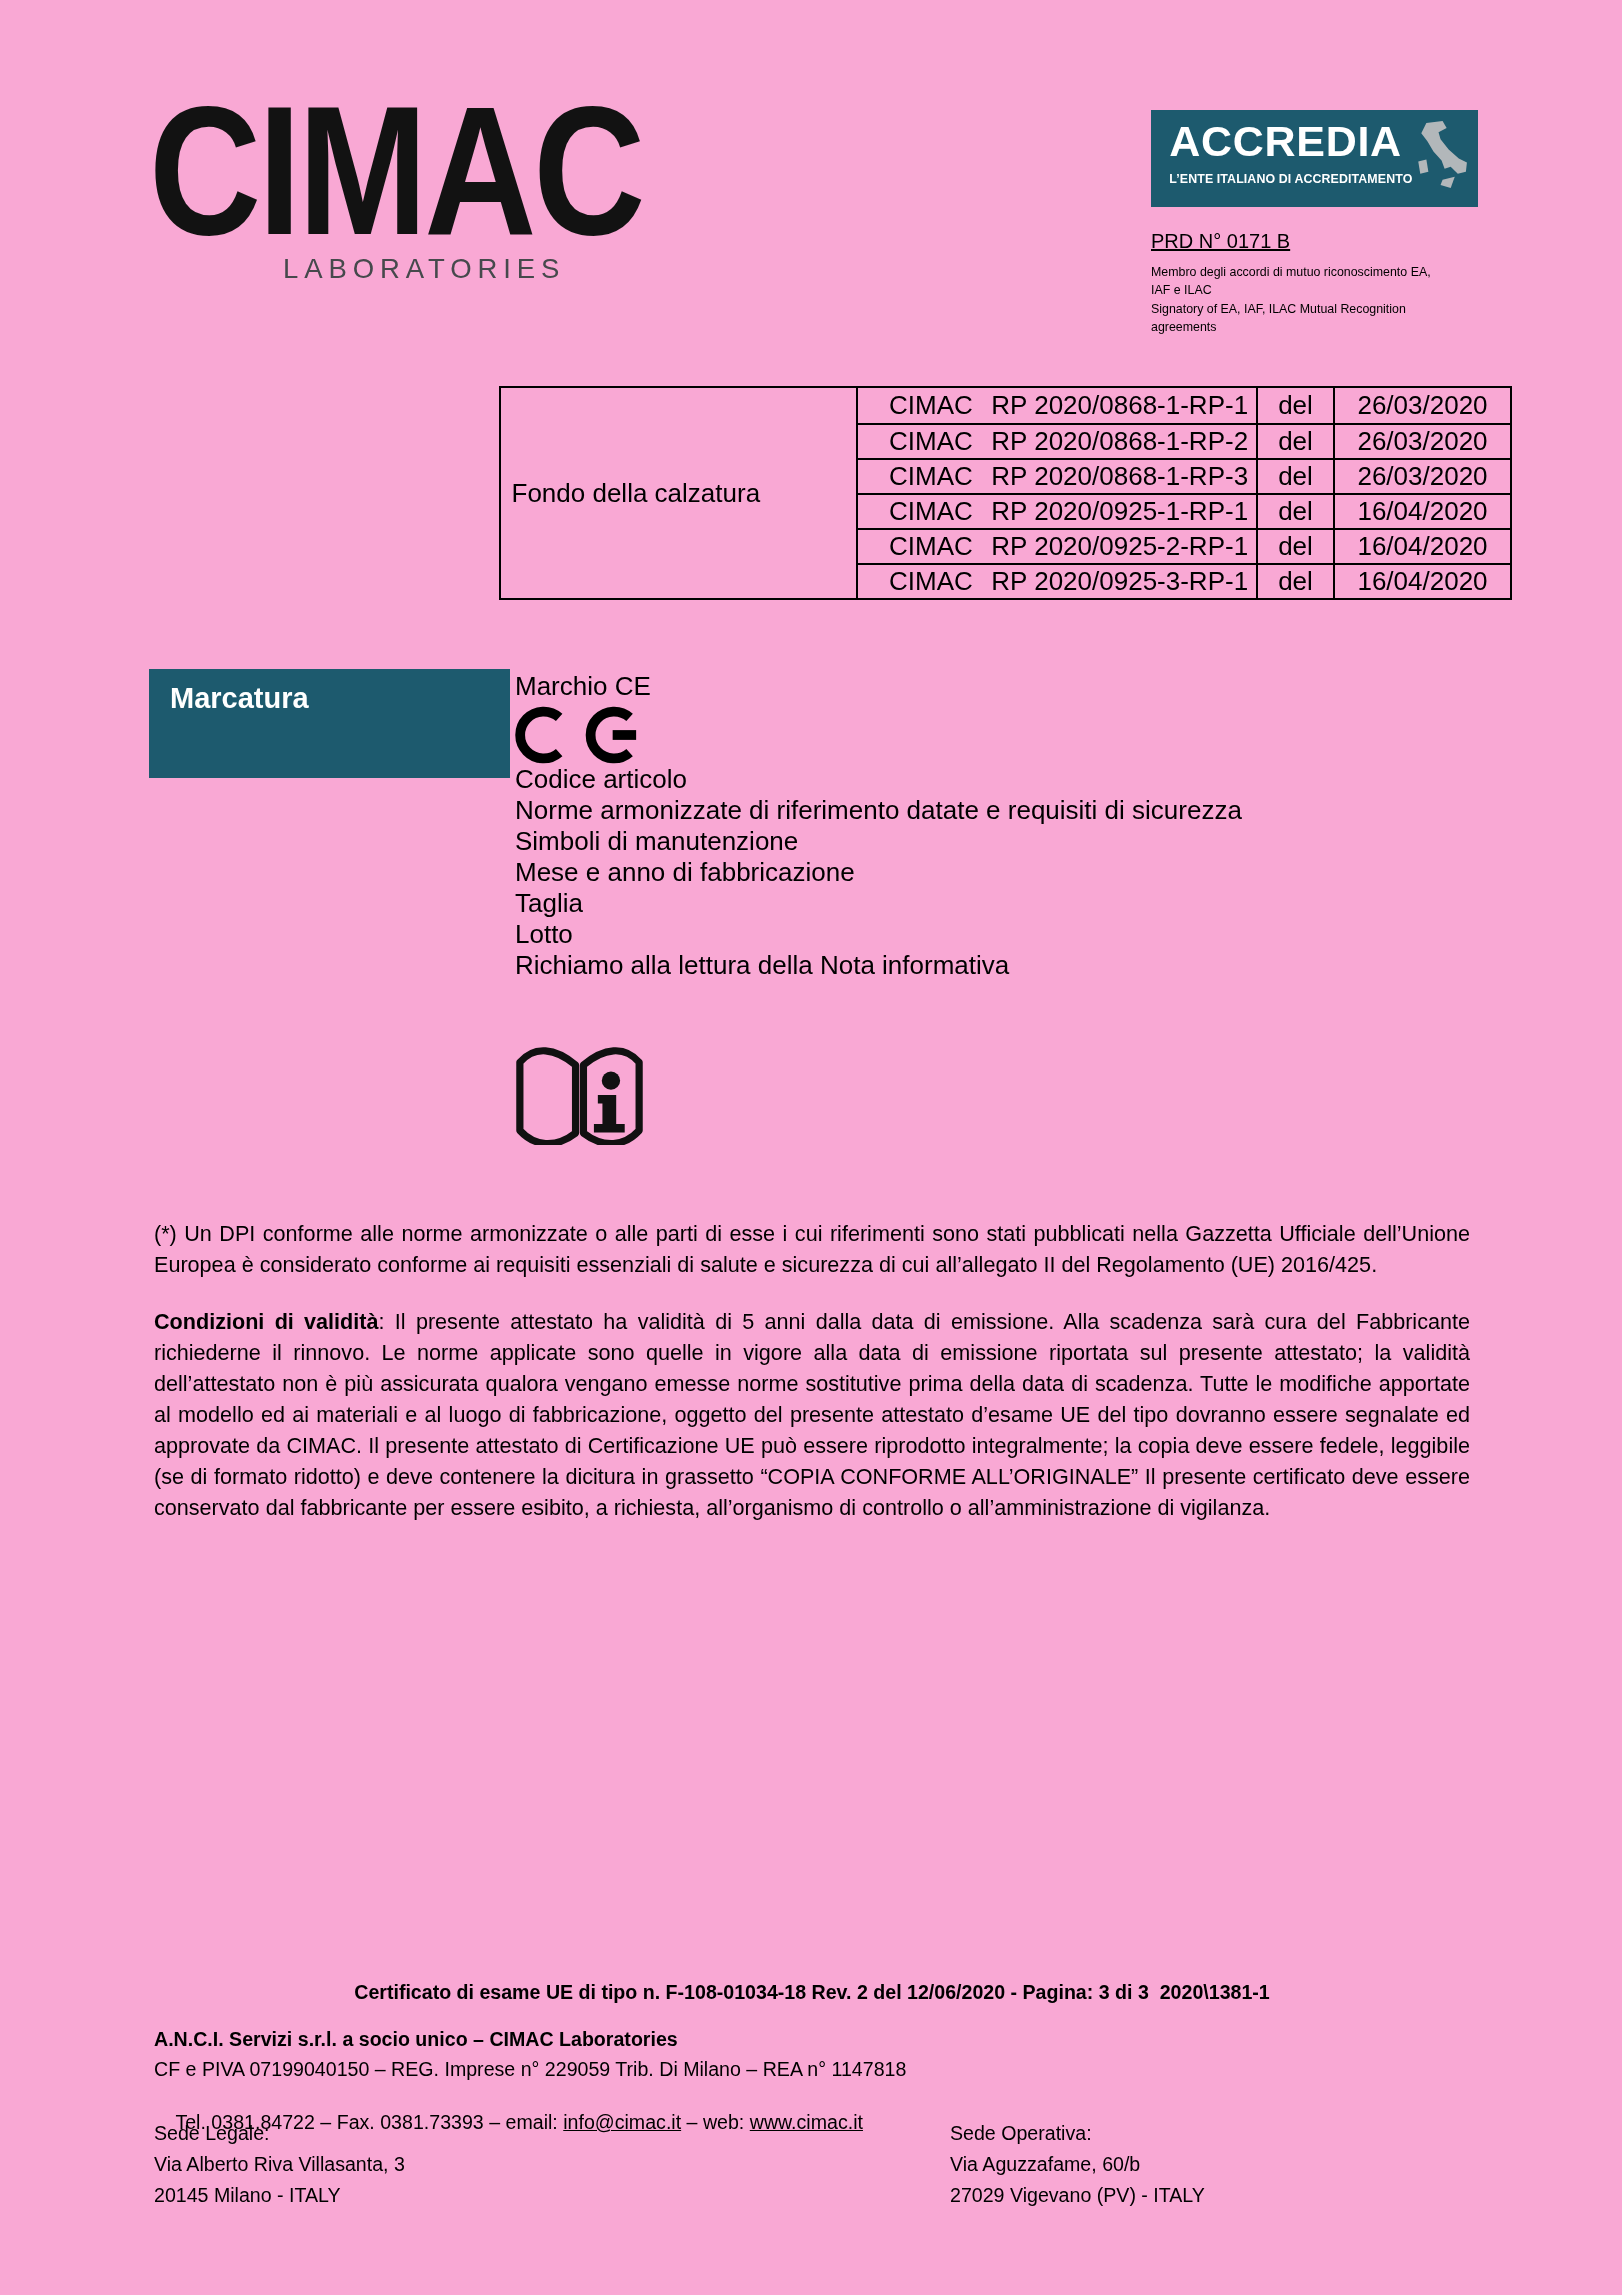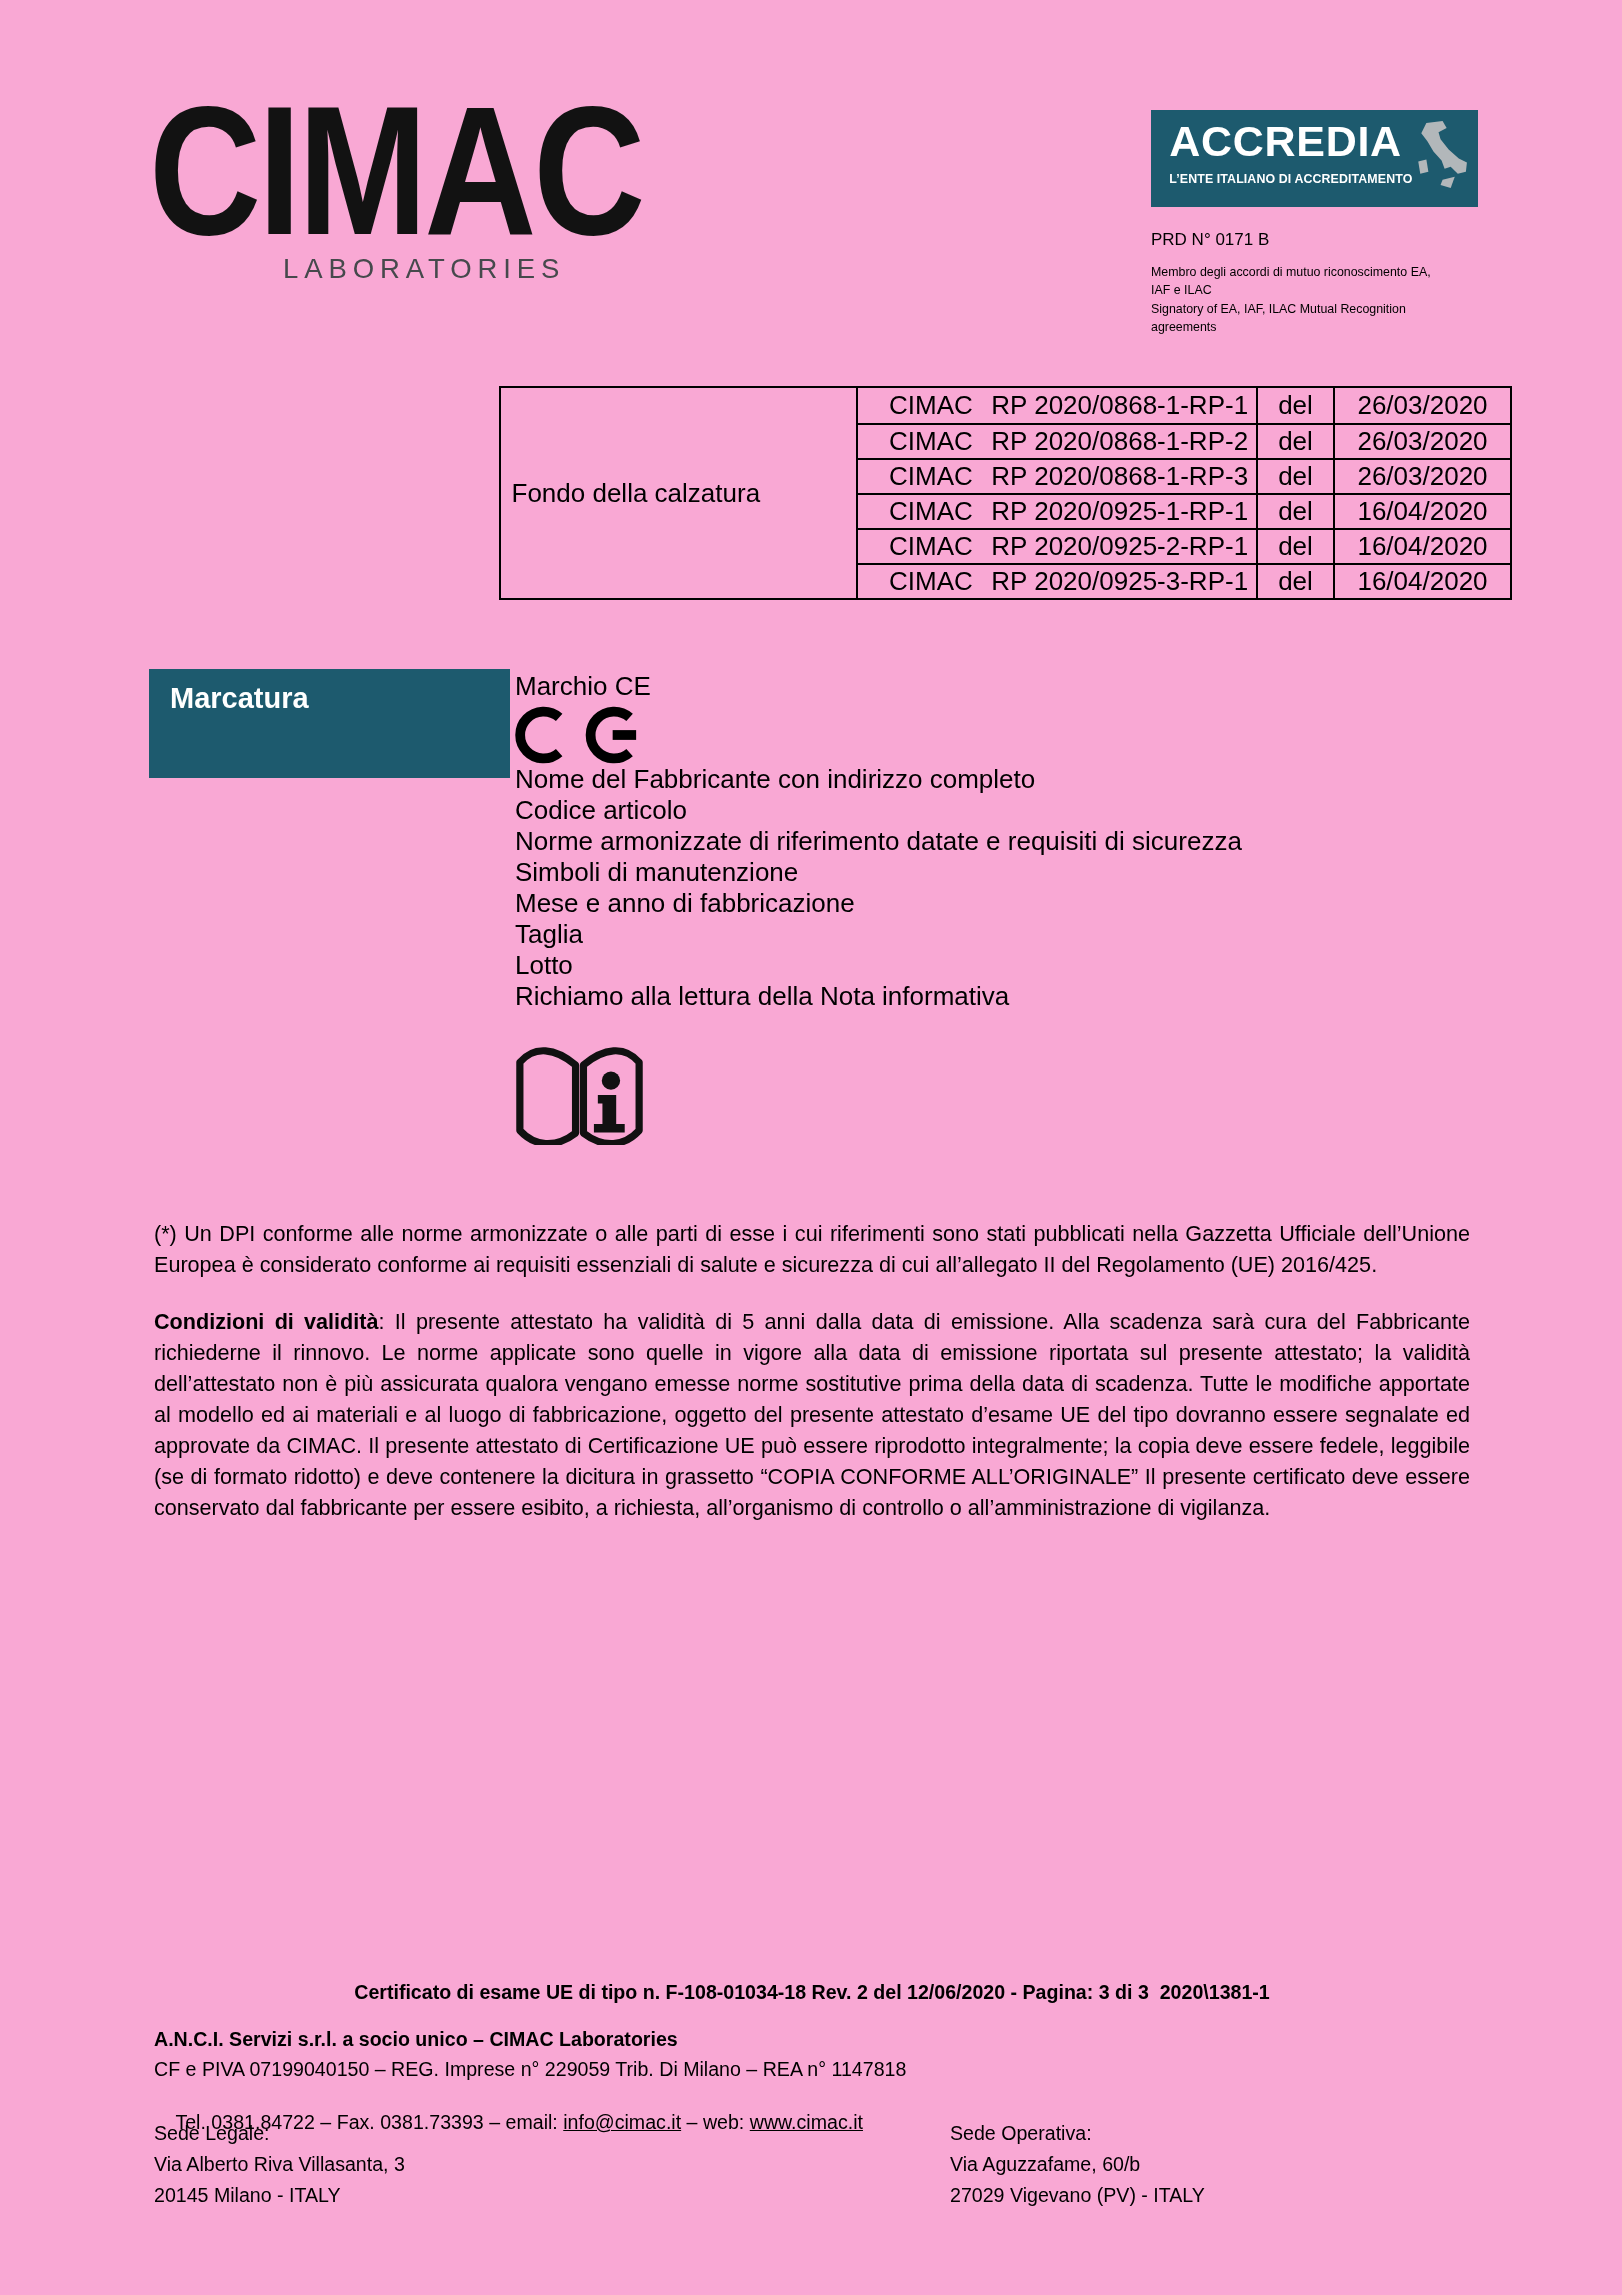--- a/index.html
+++ b/index.html
@@ -31,21 +31,21 @@
 
   
   .accredia-box {
     left: 1151px; top: 110px; width: 327px; height: 97px;
     background: #1d5a6e; border-radius: 0; color: #fff;
     padding: 9.2px 0 0 18.3px;
   }
   .acc-title { font-size: 43px; font-weight: bold; line-height: 1.05; letter-spacing: 0.7px; }
   .acc-sub { font-size: 12.4px; font-weight: bold; margin-top: 7.9px; letter-spacing: 0.1px; }
   .italy-map { position: absolute; right: 9.2px; top: 10.5px; width: 65px; height: 73px; }
-  .prd { left: 1151px; top: 230px; font-size: 17px; }
+  .prd { left: 1151px; top: 230px; font-size: 20px; text-decoration: underline; }
   .membership { left: 1151px; top: 263px; width: 294px; font-size: 12.4px; line-height: 18.3px; }
 
   
   .rep-table {
     left: 499px; top: 386px;
     display: grid;
     grid-template-columns: 355px 400px 77px 177px;
     grid-auto-rows: 35px;
     border: 2px solid #000;
     font-size: 26px;
@@ -166,21 +166,20 @@
   </div>
   <div class="abs marchio">Marchio CE</div>
 
   <svg class="abs ce-svg" viewBox="0 0 210 92">
     <path d="M 70,19 A 36,36 0 1 0 70,73" fill="none" stroke="#000" stroke-width="15"></path>
     <path d="M 178,19 A 36,36 0 1 0 178,73" fill="none" stroke="#000" stroke-width="15"></path>
     <path d="M 152,46 H 188" fill="none" stroke="#000" stroke-width="15"></path>
   </svg>
 
   <div class="abs marc-list">
-    <div>Nome del Fabbricante con indirizzo completo</div>
     <div>Codice articolo</div>
     <div>Norme armonizzate di riferimento datate e requisiti di sicurezza</div>
     <div>Simboli di manutenzione</div>
     <div>Mese e anno di fabbricazione</div>
     <div>Taglia</div>
     <div>Lotto</div>
     <div>Richiamo alla lettura della Nota informativa</div>
   </div>
 
   <svg class="abs book-svg" viewBox="0 0 206 172">

